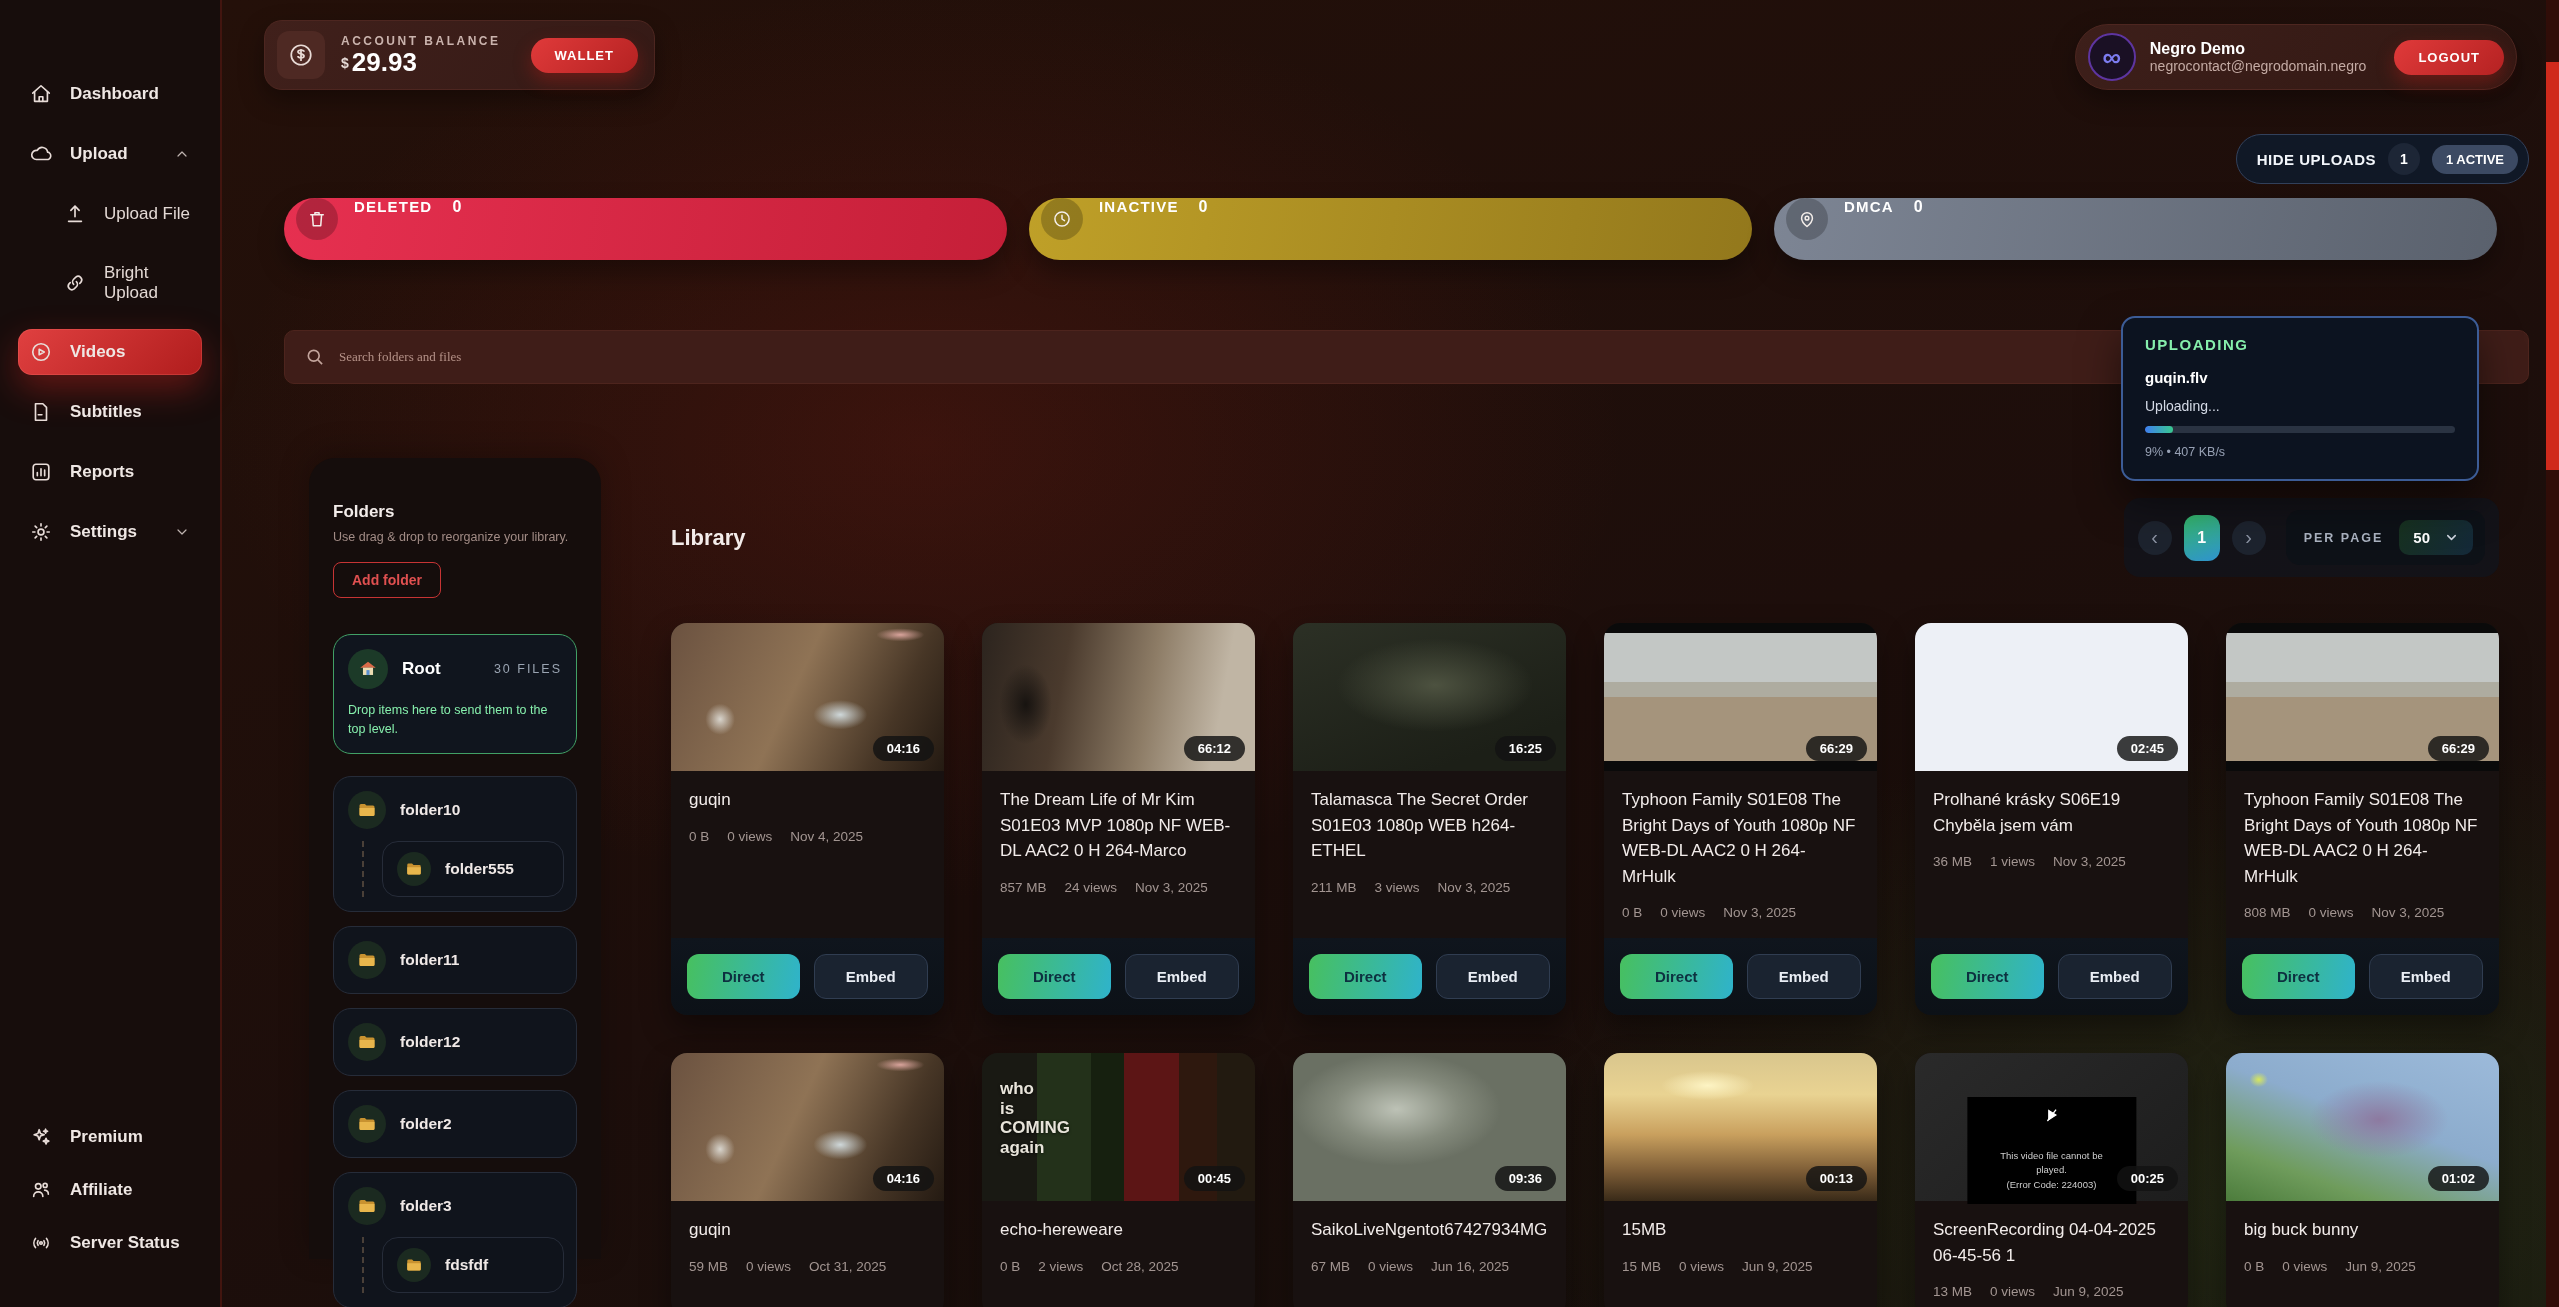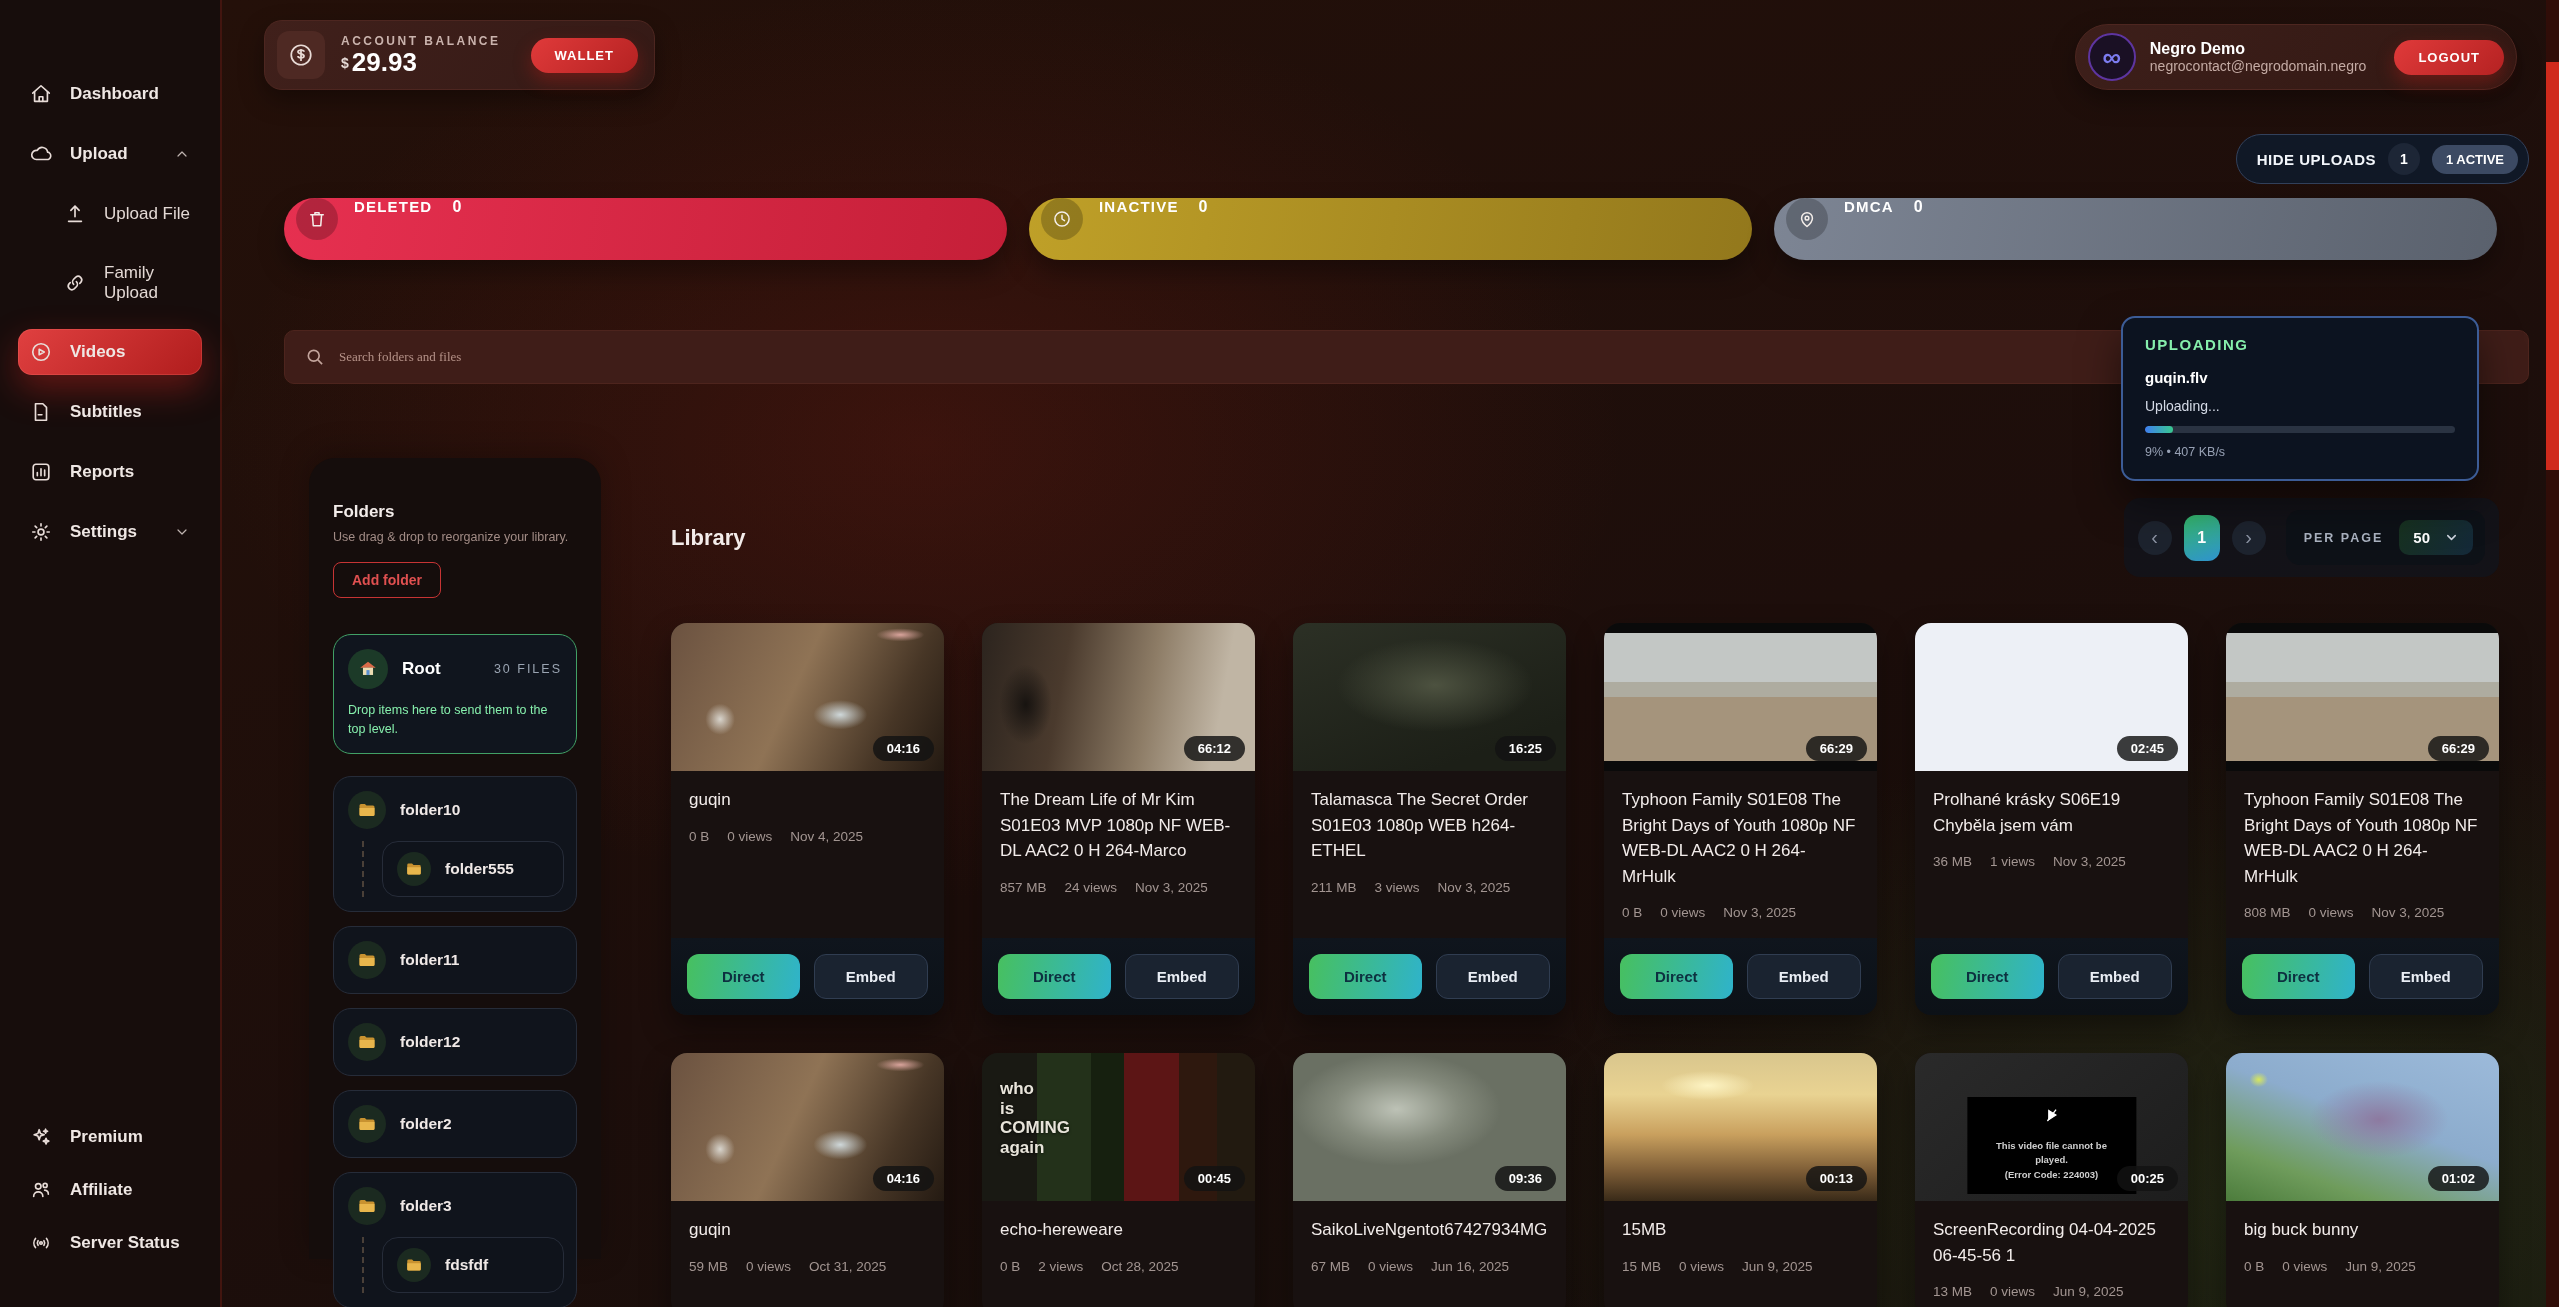--- a/index.html
+++ b/index.html
@@ -109,21 +109,21 @@
   .pp-select svg { width:15px; height:15px; stroke:#cfd6e0; stroke-width:2.4; fill:none; stroke-linecap:round; stroke-linejoin:round; }
 
   
   .grid { display:grid; grid-template-columns:repeat(6,1fr); gap:38px; margin-top:46px; }
   .card { background:#181110; border-radius:16px; overflow:hidden; display:flex; flex-direction:column; box-shadow:0 14px 30px rgba(0,0,0,.4); cursor:pointer; }
   .thumb { height:148px; position:relative; background:#000; flex-shrink:0; }
   .duration { position:absolute; right:10px; bottom:10px; background:rgba(18,18,18,.82); color:#fff; font-size:13px; font-weight:bold; padding:5px 14px; border-radius:14px; }
   .thumb-lines { display:none; position:absolute; left:18px; top:26px; color:#e8e4da; font-weight:bold; font-size:17px; line-height:1.15; white-space:pre-line; text-shadow:0 1px 3px rgba(0,0,0,.6); }
   .thumb-err { display:none; position:absolute; left:50%; top:44px; transform:translateX(-50%); width:62%; background:#000; padding:10px 8px 12px; text-align:center; }
   .thumb-err svg { width:16px; height:16px; stroke:#fff; stroke-width:1.6; fill:#fff; }
-  .err-text { color:#cfcfcf; font-size:9.5px; line-height:1.5; white-space:pre-line; margin-top:12px;font-weight:bold; }
+  .err-text { color:#cfcfcf; font-size:9.5px; line-height:1.5; white-space:pre-line; margin-top:22px; }
   .card-body { padding:16px 18px 18px; flex:1; }
   .v-title { color:#f2ecea; font-size:17px; line-height:1.5; overflow:hidden; }
   .v-meta { display:flex; gap:18px; margin-top:16px; color:#a29591; font-size:13.5px; }
   .card-foot { background:linear-gradient(180deg,#0f151d,#0c1117); padding:16px 16px; display:flex; gap:14px; }
   .btn-direct { flex:1; background:linear-gradient(100deg,#47c05f,#2fb3cb); border:none; border-radius:12px; padding:13px 0; color:#0d3040; font-weight:bold; font-size:15px; cursor:pointer; font-family:inherit; }
   .btn-embed { flex:1; background:#1a2330; border:1px solid #303d51; border-radius:12px; padding:13px 0; color:#e9edf4; font-weight:bold; font-size:15px; cursor:pointer; font-family:inherit; }
 
   
   .th-guqin { background:radial-gradient(closest-side at 84% 8%, #d9a49c, transparent 55%), radial-gradient(closest-side at 18% 65%, #d8d4cc, transparent 30%), radial-gradient(closest-side at 62% 62%, #cfd8da, transparent 26%), linear-gradient(115deg,#6b5240 0%,#8f7355 45%,#473626 78%,#241a12 100%); }
   .th-kim { background:radial-gradient(closest-side at 16% 55%, #171310, transparent 60%), linear-gradient(100deg,#2c241e 0%,#4a3a2d 30%,#8d7c66 60%,#c0b5a4 85%); }
@@ -169,21 +169,21 @@
           <path d="M7.5 8L12 3.5 16.5 8"></path>
           <path d="M5 20h14"></path>
         </svg>
       <span class="lbl">Upload File</span>
     </div>
     <div class="side-item side-sub">
       <svg viewBox="0 0 24 24">
           <path d="M10.5 13.5a4 4 0 0 1 0-5.6l2.4-2.4a4 4 0 0 1 5.6 5.6l-1.3 1.3"></path>
           <path d="M13.5 10.5a4 4 0 0 1 0 5.6l-2.4 2.4a4 4 0 0 1-5.6-5.6l1.3-1.3"></path>
         </svg>
-      <span class="lbl">Family Upload</span>
+      <span class="lbl">Bright Upload</span>
     </div>
     <div class="side-item active">
       <svg viewBox="0 0 24 24">
           <circle cx="12" cy="12" r="9"></circle>
           <path d="M10 9l5.5 3L10 15z"></path>
         </svg>
       <span class="lbl">Videos</span>
     </div>
     <div class="side-item">
       <svg viewBox="0 0 24 24">

